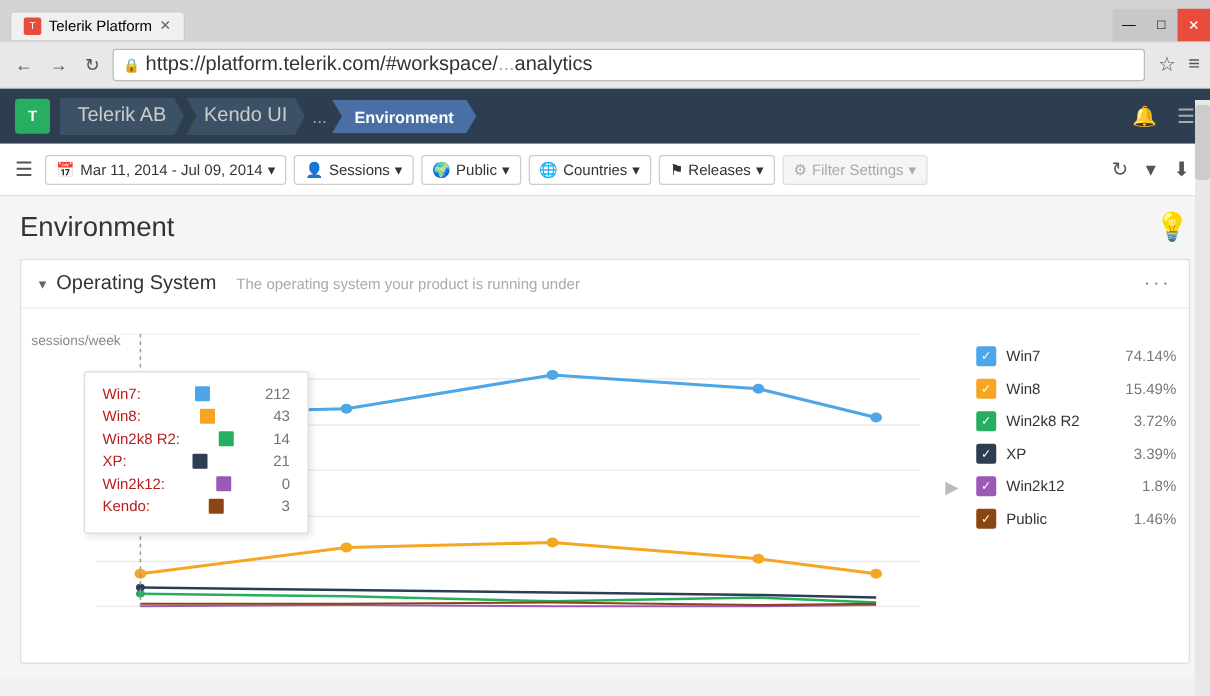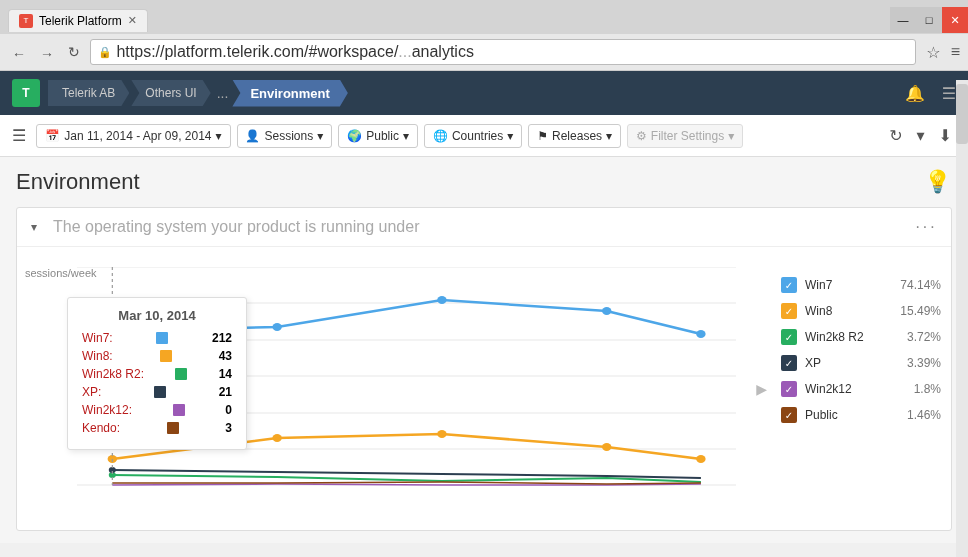--- a/index.html
+++ b/index.html
@@ -22,21 +22,21 @@
     .address-input { flex: 1; border: 1px solid #bbb; border-radius: 3px; padding: 3px 8px; font-size: 12px; background: white; display: flex; align-items: center; gap: 4px; }
     .address-icon { color: #2a7; font-size: 11px; }
     .address-text { font-size: 16px; color: #333; }
     .address-text .muted { color: #aaa; }
     .menu-icon { color: #555; font-size: 16px; cursor: pointer; margin-left: 4px; }
 
     
     .app-header { background: #2c3e50; display: flex; align-items: center; height: 44px; padding: 0 12px; gap: 8px; }
     .app-logo { width: 28px; height: 28px; background: #27ae60; border-radius: 3px; display: flex; align-items: center; justify-content: center; color: white; font-size: 12px; font-weight: bold; }
     .app-breadcrumb { display: flex; align-items: center; gap: 0; }
-    .breadcrumb-item { background: #3d5166; color: #ccc; padding: 6px 14px; font-size: 12px; clip-path: polygon(0 0, calc(100% - 8px) 0, 100% 50%, calc(100% - 8px) 100%, 0 100%, 8px 50%); margin-right: 2px; }
+    .breadcrumb-item { background: #3d5166; color: #ccc; padding: 6px 14px; font-size: 16px; clip-path: polygon(0 0, calc(100% - 8px) 0, 100% 50%, calc(100% - 8px) 100%, 0 100%, 8px 50%); margin-right: 2px; }
     .breadcrumb-item:first-child { clip-path: polygon(0 0, calc(100% - 8px) 0, 100% 50%, calc(100% - 8px) 100%, 0 100%); }
     .breadcrumb-dots { color: #aaa; font-size: 14px; margin: 0 4px; }
     .breadcrumb-active { background: #4a6fa5; color: white; padding: 6px 18px; clip-path: polygon(0 0, calc(100% - 8px) 0, 100% 50%, calc(100% - 8px) 100%, 0 100%, 8px 50%); font-size: 13px; font-weight: bold; }
     .header-right { margin-left: auto; display: flex; align-items: center; gap: 16px; }
     .bell-icon { color: #aaa; font-size: 16px; cursor: pointer; }
     .hamburger-icon { color: #aaa; font-size: 16px; cursor: pointer; }
 
     
     .toolbar { display: flex; align-items: center; padding: 6px 12px; background: white; border-bottom: 1px solid #ddd; gap: 6px; height: 42px; }
     .toolbar-menu { color: #555; font-size: 16px; cursor: pointer; margin-right: 4px; }
@@ -64,21 +64,21 @@
     .legend-checkbox { width: 16px; height: 16px; border: 2px solid; border-radius: 2px; display: flex; align-items: center; justify-content: center; flex-shrink: 0; }
     .legend-label { flex: 1; }
     .legend-pct { color: #777; }
 
     
     .tooltip-box { position: absolute; background: white; border: 1px solid #ddd; border-radius: 3px; padding: 10px 14px; font-size: 12px; box-shadow: 2px 2px 6px rgba(0,0,0,0.1); min-width: 180px; top: 40px; left: 50px; z-index: 10; }
     .tooltip-date { text-align: center; font-weight: bold; color: #555; margin-bottom: 8px; font-size: 13px; }
     .tooltip-row { display: flex; justify-content: space-between; align-items: center; margin-bottom: 4px; gap: 20px; }
     .tooltip-label { color: #b91c1c; }
     .tooltip-color { width: 12px; height: 12px; border-radius: 1px; display: inline-block; flex-shrink: 0; }
-    .tooltip-value { font-weight: bold; color: #000000; }
+    .tooltip-value { font-weight: normal; color: #737373; }
 
     
     .chart-svg { width: 100%; height: 220px; }
   </style>
 </head>
 <body>
 
 <div class="browser-chrome">
   <div class="tab-bar">
     <div class="tab">
@@ -104,35 +104,35 @@
     </div>
     <span class="menu-icon">☆</span>
     <span class="menu-icon">≡</span>
   </div>
 </div>
 
 <div class="app-header">
   <div class="app-logo">T</div>
   <div class="app-breadcrumb">
     <div class="breadcrumb-item">Telerik AB</div>
-    <div class="breadcrumb-item">Others UI</div>
+    <div class="breadcrumb-item">Kendo UI</div>
     <span class="breadcrumb-dots">...</span>
     <div class="breadcrumb-active">Environment</div>
   </div>
   <div class="header-right">
     <span class="bell-icon">🔔</span>
     <span class="hamburger-icon">☰</span>
   </div>
 </div>
 
 <div class="toolbar">
   <span class="toolbar-menu">☰</span>
   <button class="filter-btn">
     <span>📅</span>
-    <span>Jan 11, 2014 - Apr 09, 2014</span>
+    <span>Mar 11, 2014 - Jul 09, 2014</span>
     <span>▾</span>
   </button>
   <button class="filter-btn">
     <span>👤</span>
     <span>Sessions</span>
     <span>▾</span>
   </button>
   <button class="filter-btn">
     <span>🌍</span>
     <span>Public</span>
@@ -162,31 +162,31 @@
 
 <div class="page-content">
   <div class="page-title">
     <span>Environment</span>
     <span>💡</span>
   </div>
 
   <div class="chart-card">
     <div class="chart-header">
       <span class="collapse-icon">▾</span>
-      <span style="font-size:16px;color:#aaa;margin-left:8px;">The operating system your product is running under</span>
+      <span style="font-size:16px;color:#333;">Operating System</span>
+      <span style="font-size:12px;color:#aaa;margin-left:8px;">The operating system your product is running under</span>
       <span class="chart-menu">···</span>
     </div>
 
     <div class="chart-body">
       <div class="chart-area">
         <div class="y-axis-label">sessions/week</div>
 
         
         <div class="tooltip-box">
-          <div class="tooltip-date">Mar 10, 2014</div>
           <div id="tooltip-rows-container">
               <div class="tooltip-row">
     <span class="tooltip-label">Win7:</span>
     <span class="tooltip-color" style="background:#4da6e8"></span>
     <span class="tooltip-value">212</span>
   </div>
               <div class="tooltip-row">
     <span class="tooltip-label">Win8:</span>
     <span class="tooltip-color" style="background:#f5a623"></span>
     <span class="tooltip-value">43</span>

